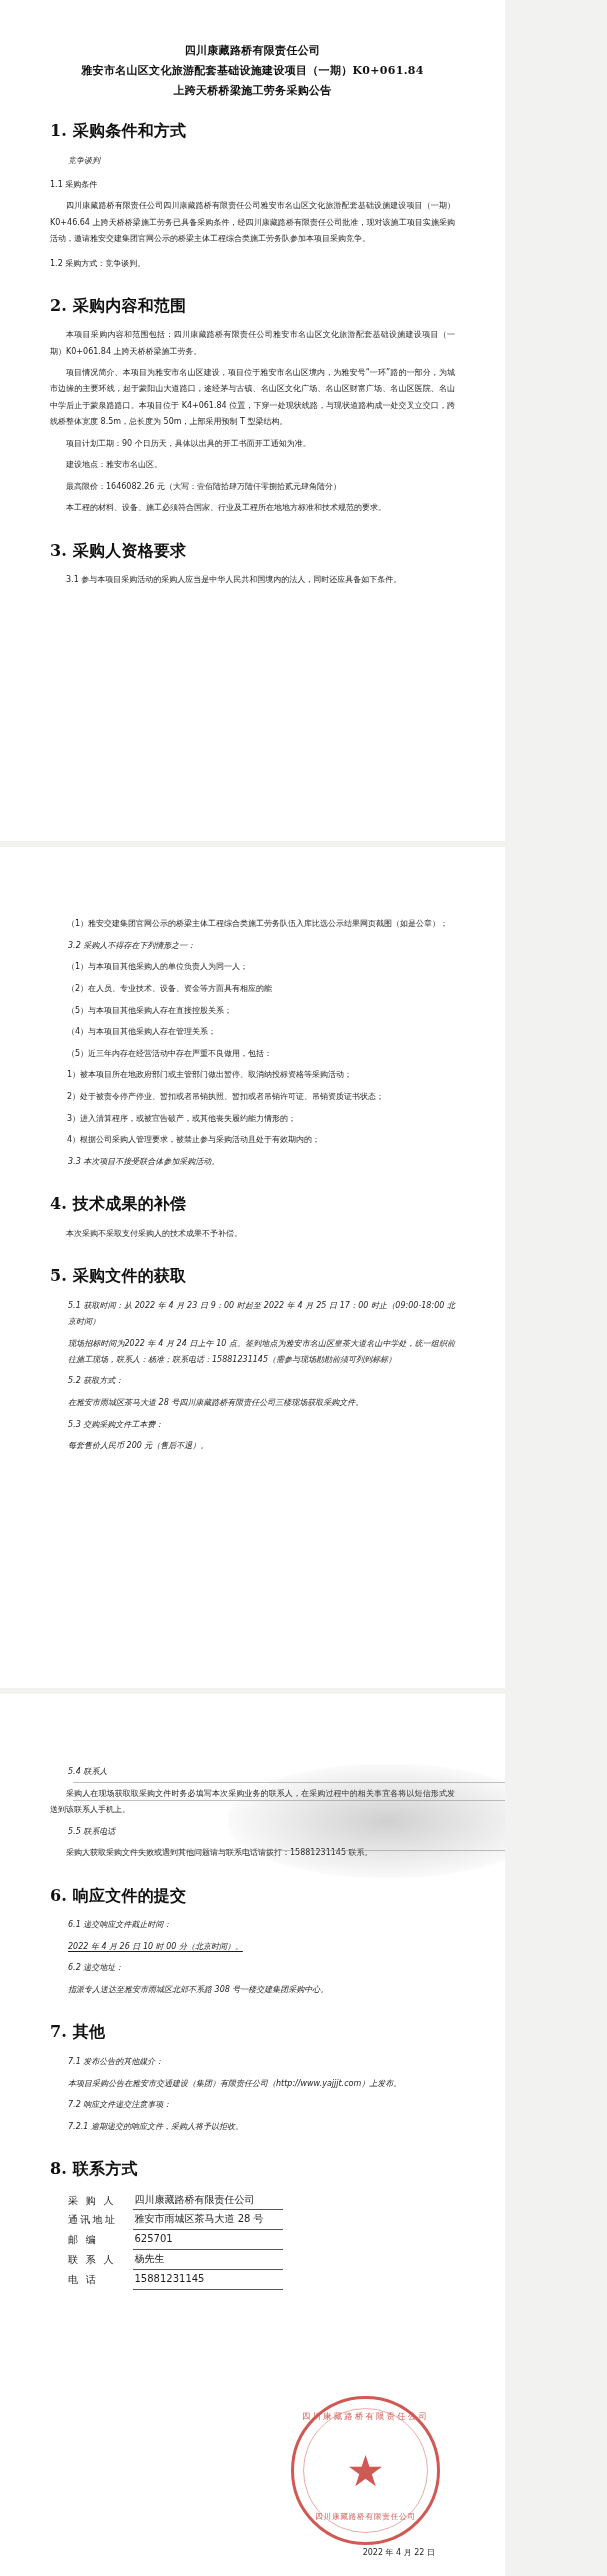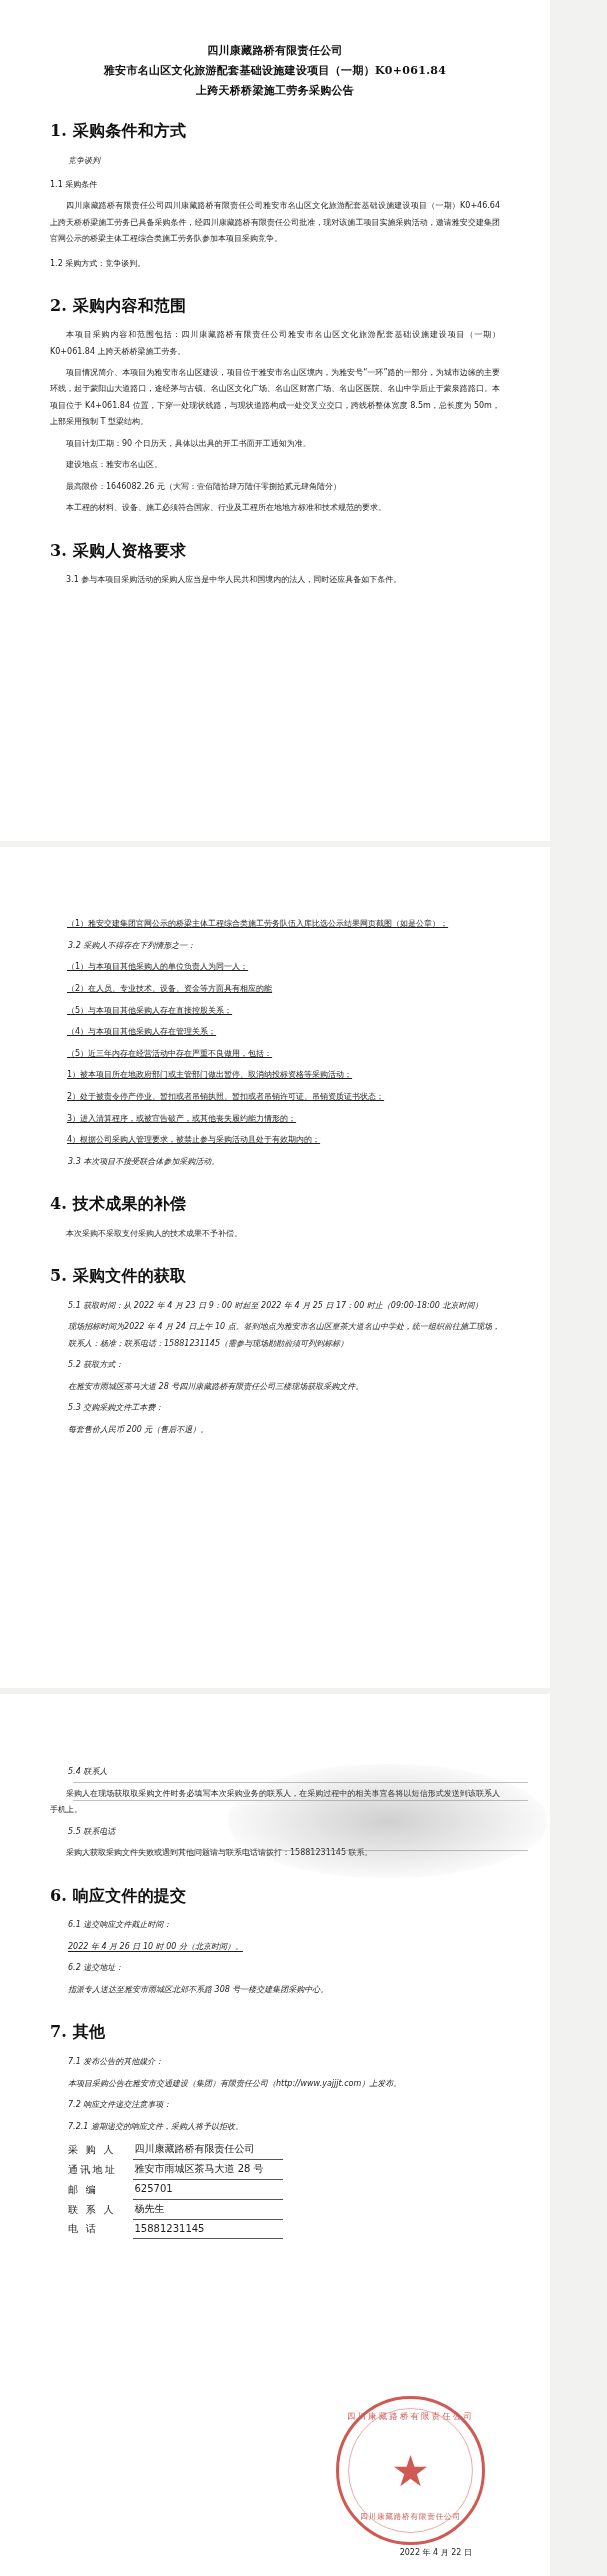--- a/index.html
+++ b/index.html
@@ -6,21 +6,21 @@
     margin: 0;
     padding: 0;
     background: #f2f2f0;
   }
   body {
     width: 607px;
     font-family: "DejaVu Sans", "Liberation Sans", sans-serif;
     color: #1a1a1a;
   }
   .page {
-    width: 550px;
+    width: 505px;
     background: #ffffff;
     box-sizing: border-box;
     position: relative;
     overflow: hidden;
   }
   .page.p1 { height: 841px; padding: 41px 50px 0 50px; }
   .page.p2 { height: 841px; padding: 64px 50px 0 50px; }
   .page.p3 { height: 894px; padding: 65px 50px 0 50px; }
   .gap { height: 6px; background: #f2f2f0; }
 
@@ -54,21 +54,21 @@
   }
   p.para {
     font-size: 8px;
     line-height: 16.3px;
     margin: 5.3px 0 5.3px 0;
     text-align: justify;
     text-indent: 16px;
     color: #1f1f1f;
   }
   p.para.ind2 { padding-left: 18px; text-indent: 0; font-style: italic; }
-  p.para.ind-hang { padding-left: 35px; text-indent: -18px; text-decoration: underline; }
+  p.para.ind-hang { padding-left: 35px; text-indent: -18px; }
 
   .u { text-decoration: underline; text-underline-offset: 1.5px; }
 
   
   .mark {
     position: absolute;
     background: #8e8e8e;
     opacity: 0.55;
     height: 0.8px;
   }
@@ -140,21 +140,21 @@
     position: absolute;
     left: 0; right: 0; bottom: 20px;
     text-align: center;
     font-size: 7.6px;
     color: #c8352e;
     letter-spacing: 0.8px;
     font-family: "DejaVu Serif", "Liberation Serif", serif;
   }
   .sign-date {
     position: absolute;
-    right: 78px;
+    right: 70px;
     bottom: 30px;
     font-size: 8px;
     color: #1f1f1f;
   }
 </style>
 </head>
 <body>
 
 <div class="page p1">
 
@@ -230,20 +230,21 @@
   <p class="para ind2 u">2022 年 4 月 26 日 10 时 00 分（北京时间）。</p>
   <p class="para ind2">6.2 递交地址：</p>
   <p class="para ind2">指派专人送达至雅安市雨城区北郊不系路 308 号一楼交建集团采购中心。</p>
 
   <h2 class="sec tight">7. 其他</h2>
   <p class="para ind2">7.1 发布公告的其他媒介：</p>
   <p class="para ind2">本项目采购公告在雅安市交通建设（集团）有限责任公司（http://www.yajjjt.com）上发布。</p>
   <p class="para ind2">7.2 响应文件递交注意事项：</p>
   <p class="para ind2">7.2.1 逾期递交的响应文件，采购人将予以拒收。</p>
 
+  <h2 class="sec tight">8. 联系方式</h2>
 
   <div class="contact-row">
     <span class="lbl">采 购 人</span>
     <span class="val">四川康藏路桥有限责任公司</span>
   </div>
   <div class="contact-row">
     <span class="lbl">通讯地址</span>
     <span class="val">雅安市雨城区茶马大道 28 号</span>
   </div>
   <div class="contact-row">

